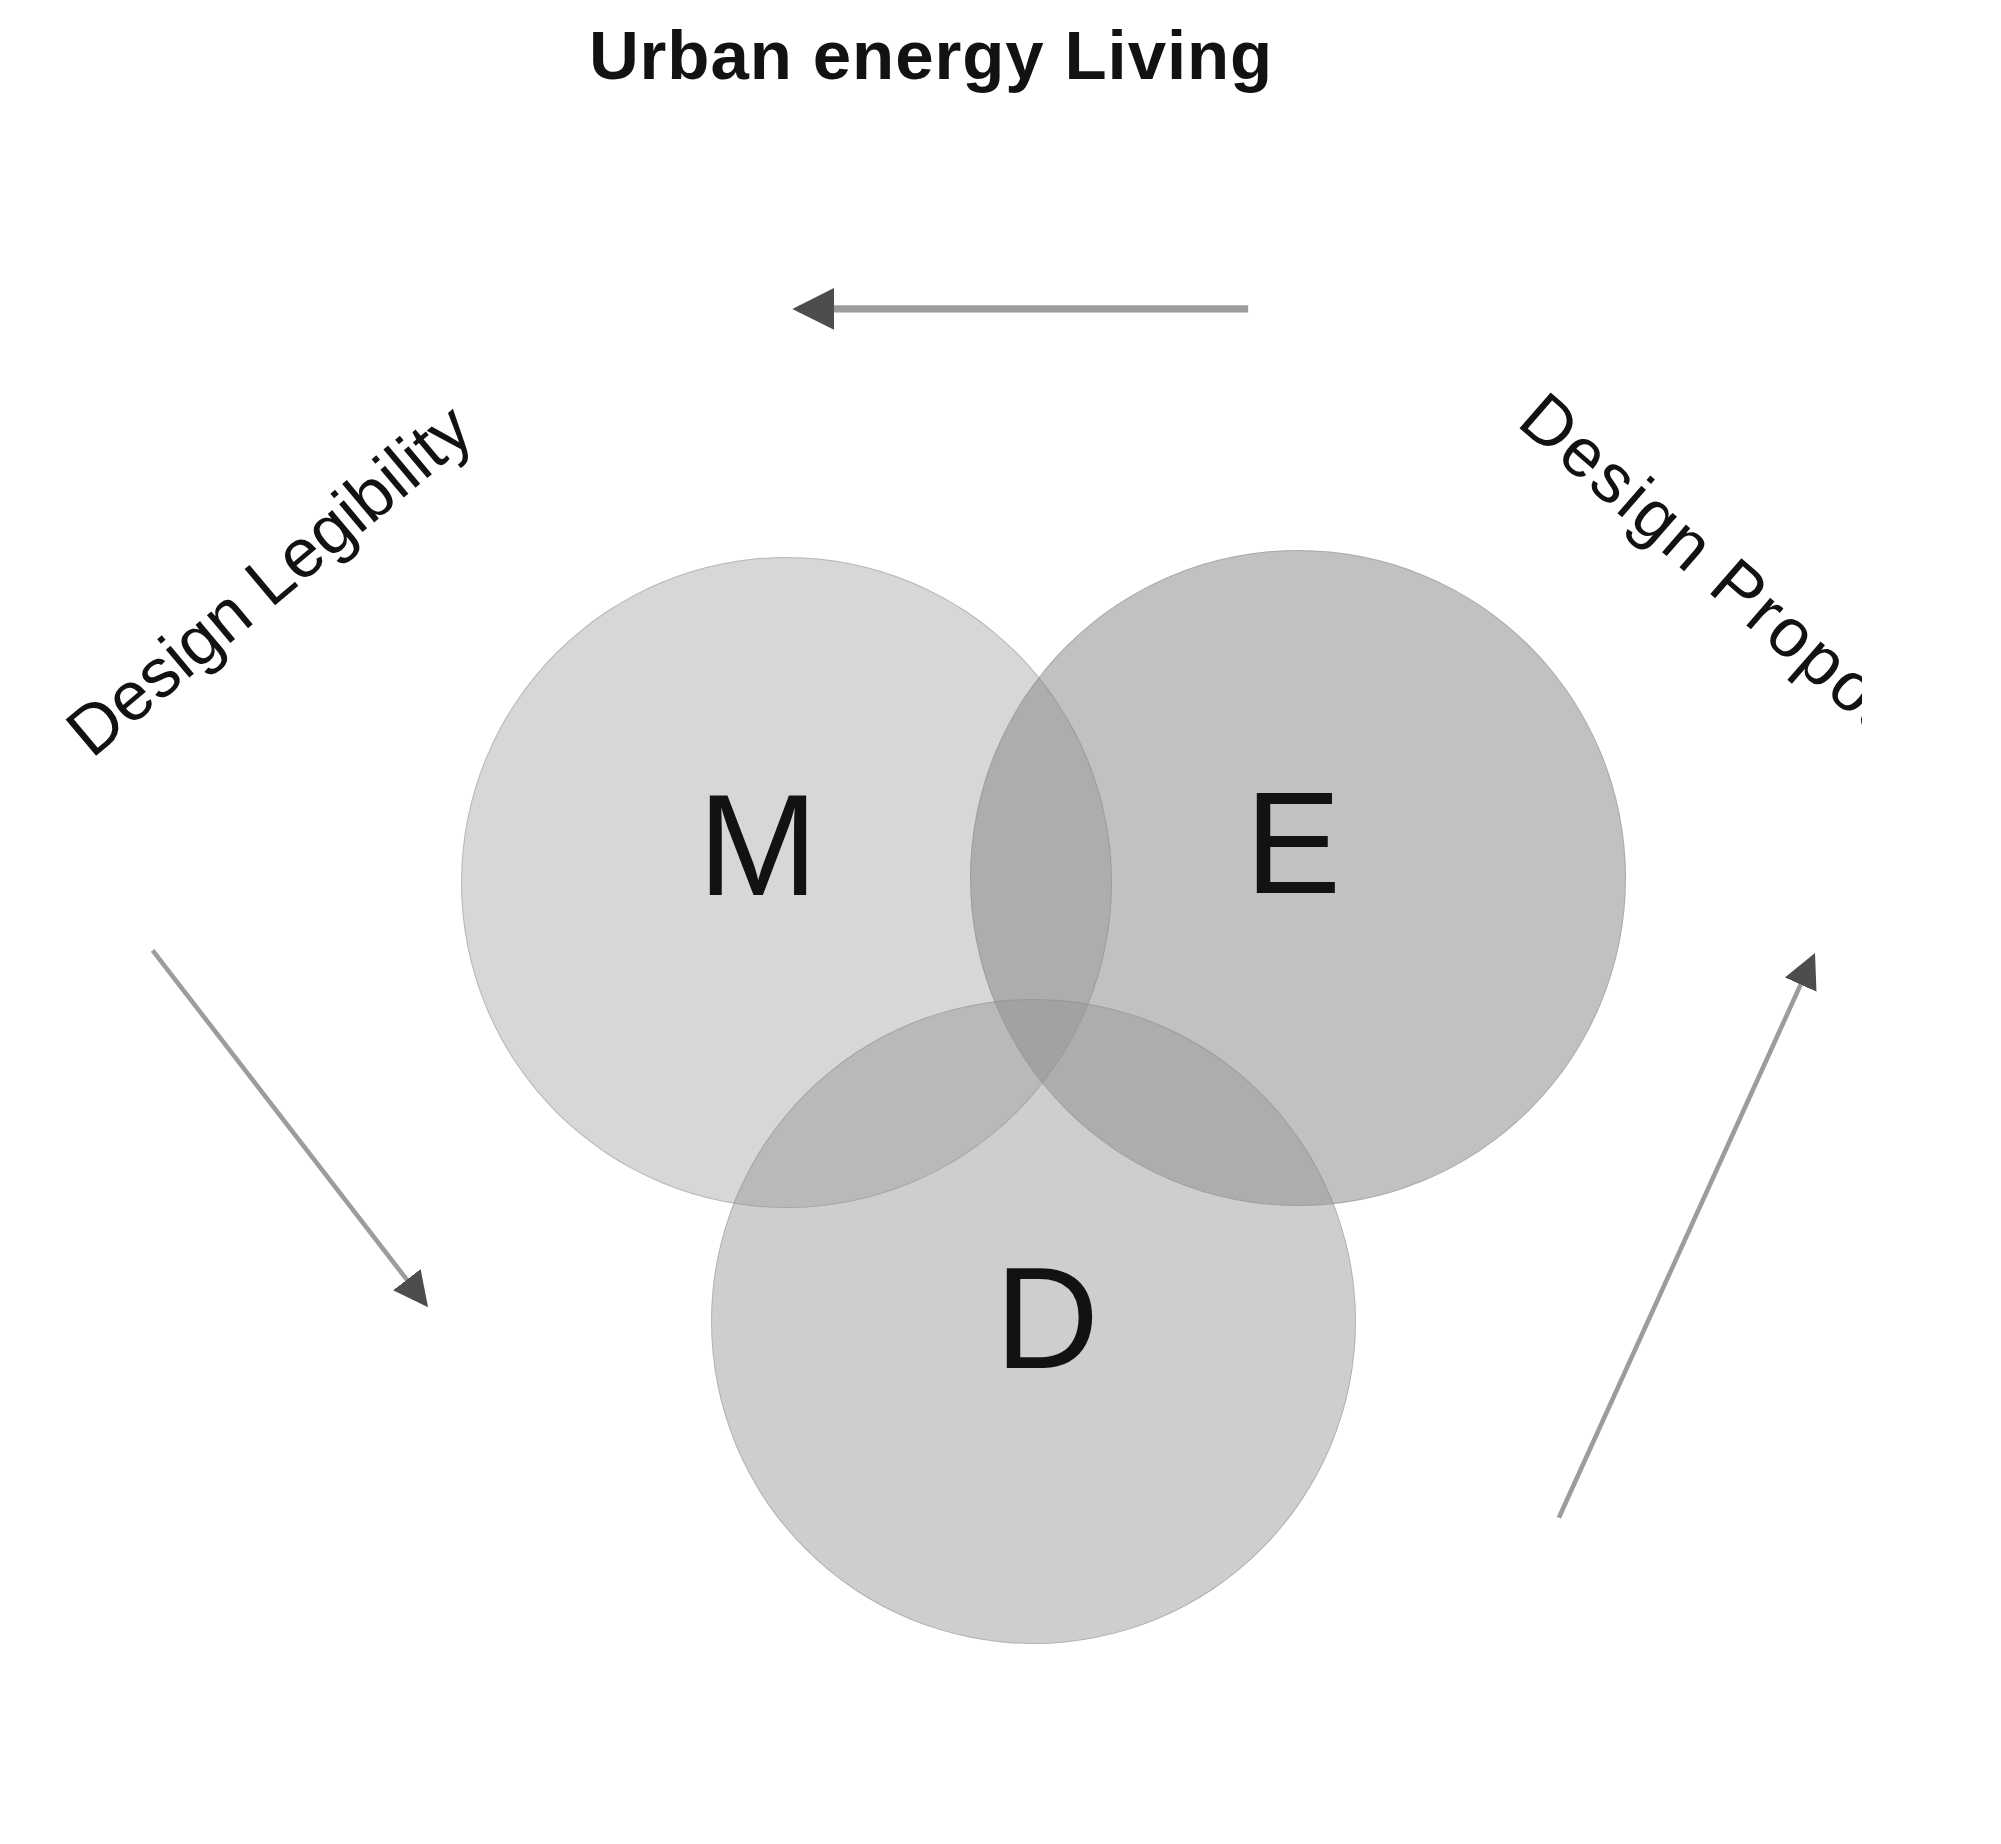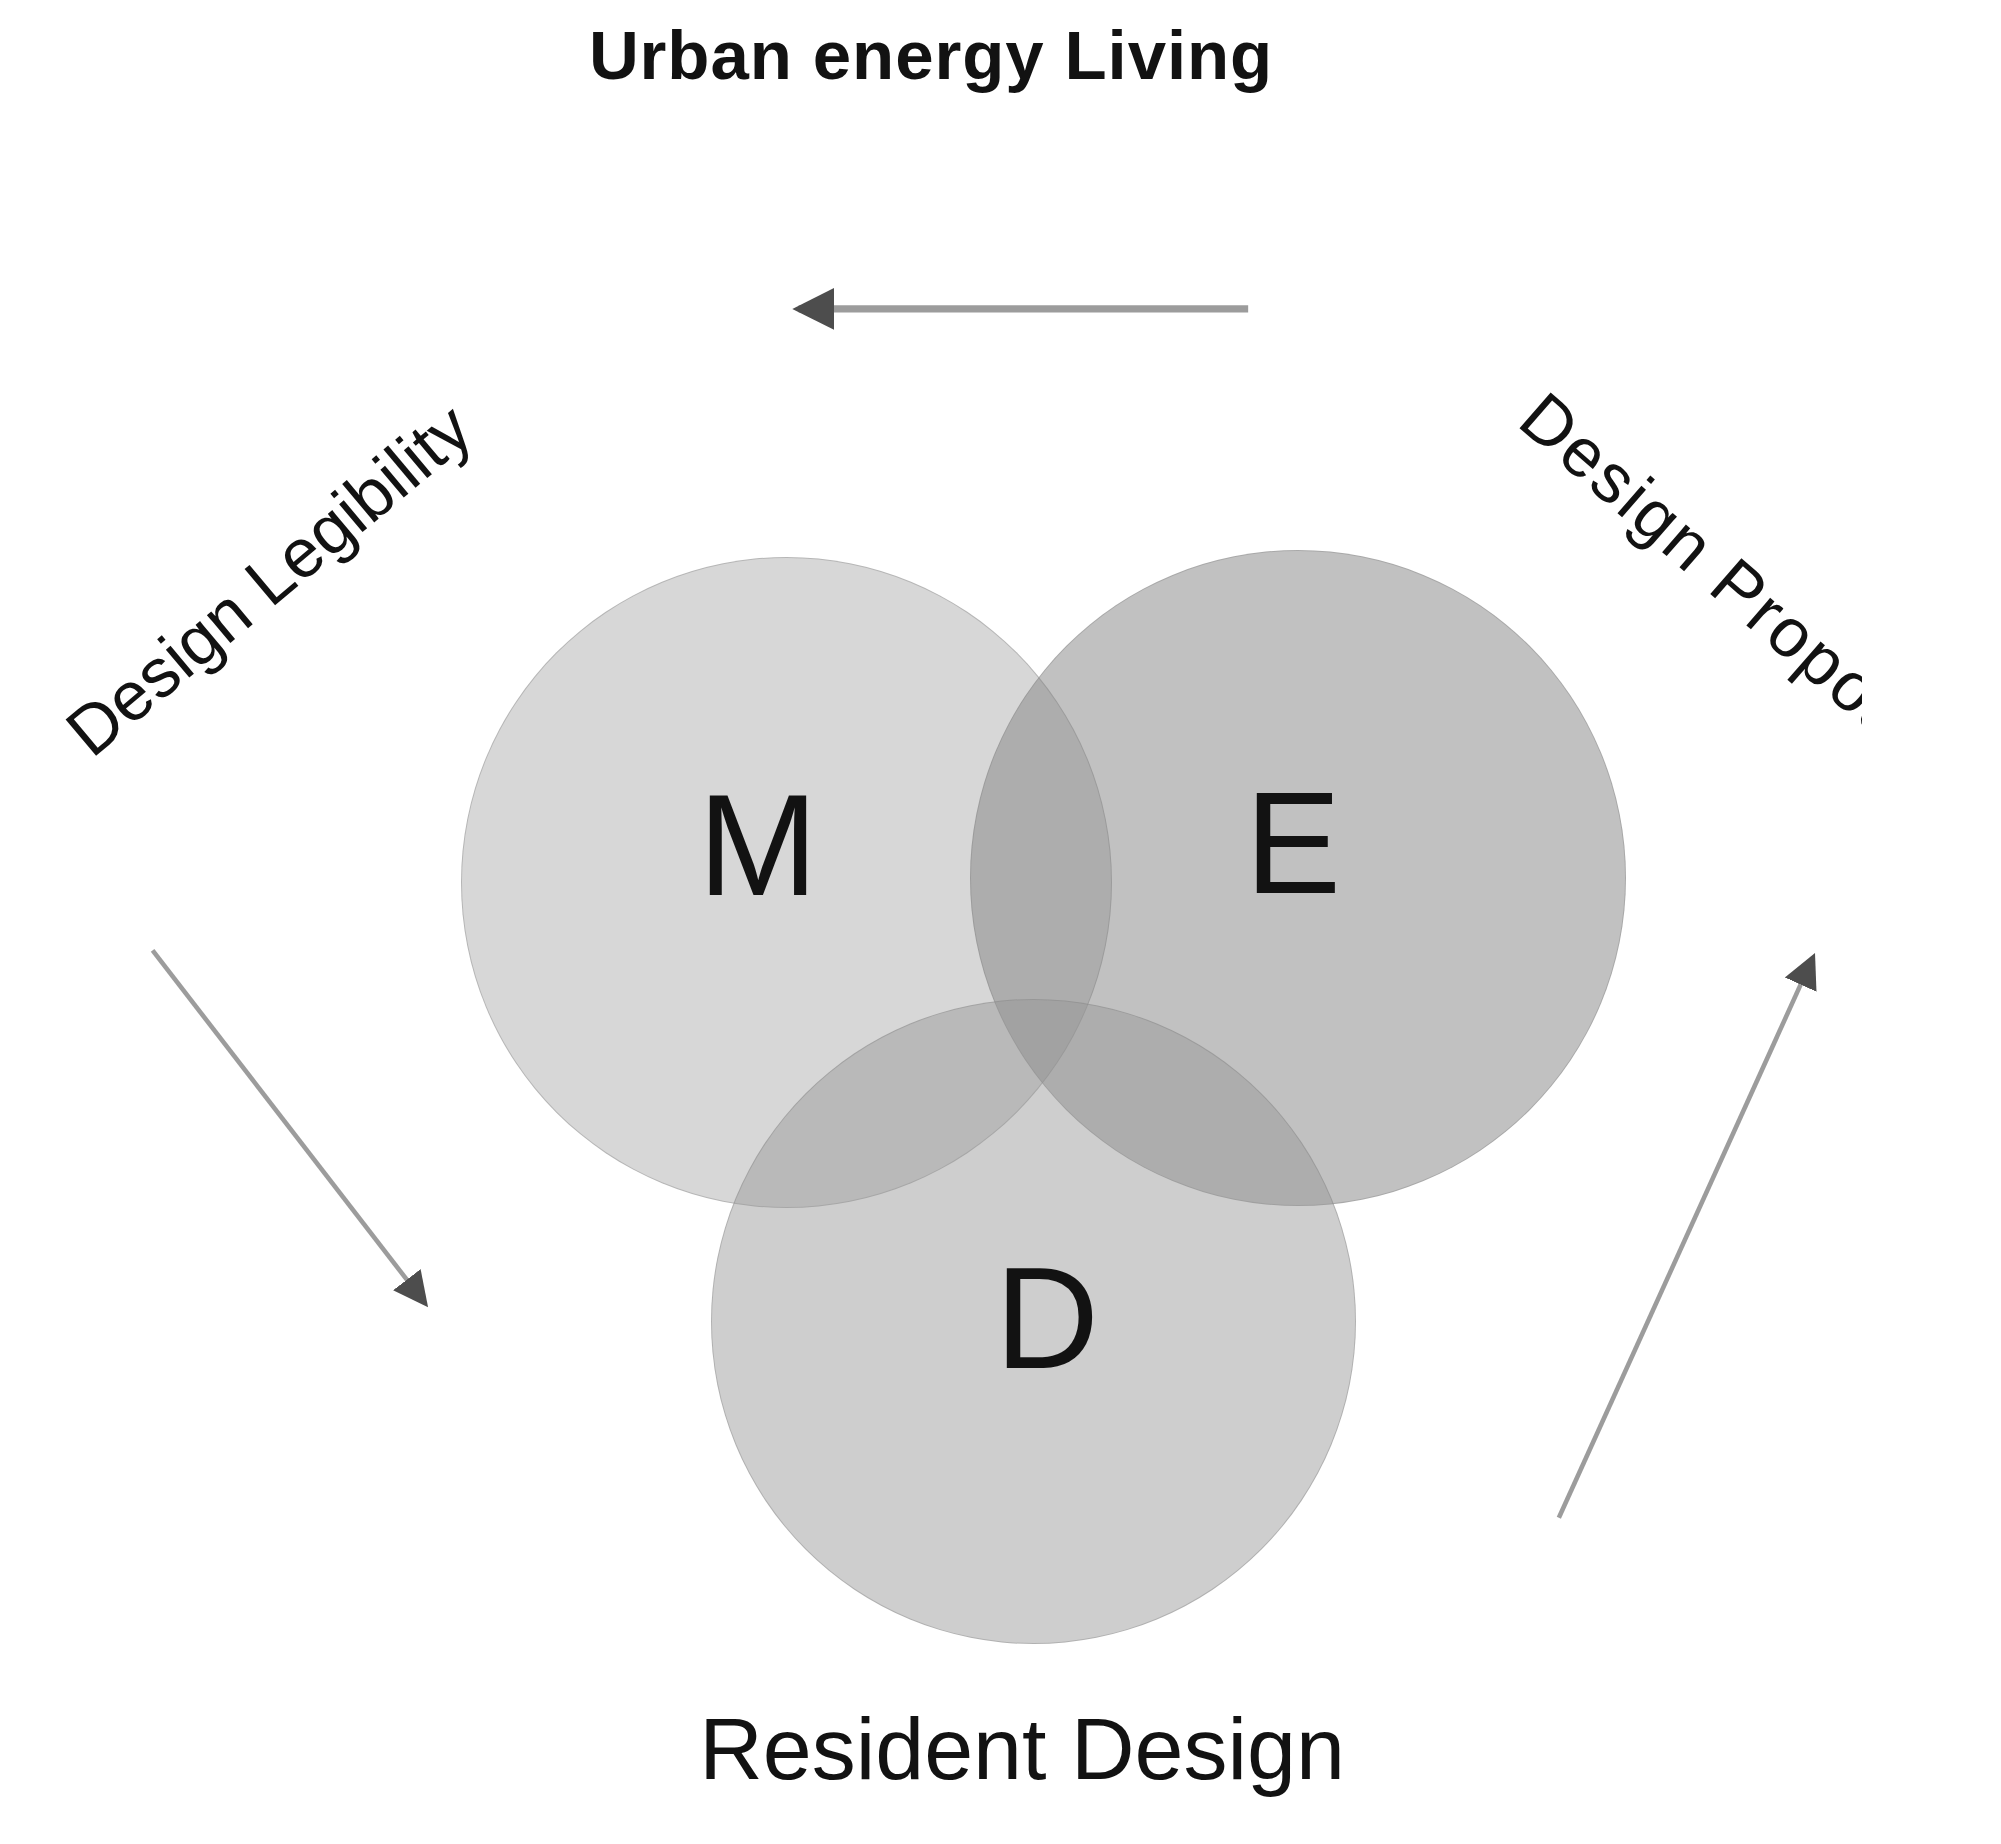--- a/index.html
+++ b/index.html
@@ -112,16 +112,15 @@
   <div class="venn-circle circle-e" style="background: rgba(128, 128, 128, 0.49);"></div>
   <div class="venn-circle circle-d" style="background: rgba(150, 150, 150, 0.47);"></div>
 
   <span class="venn-letter letter-m">M</span>
   <span class="venn-letter letter-e">E</span>
   <span class="venn-letter letter-d">D</span>
 
   <div class="side-label label-left">Design Legibility</div>
   <div class="side-label label-right">Design Proposal</div>
 
-  <div class="label-bottom">Resident Design</div>
 
 </div>
 
 
 </body></html>

